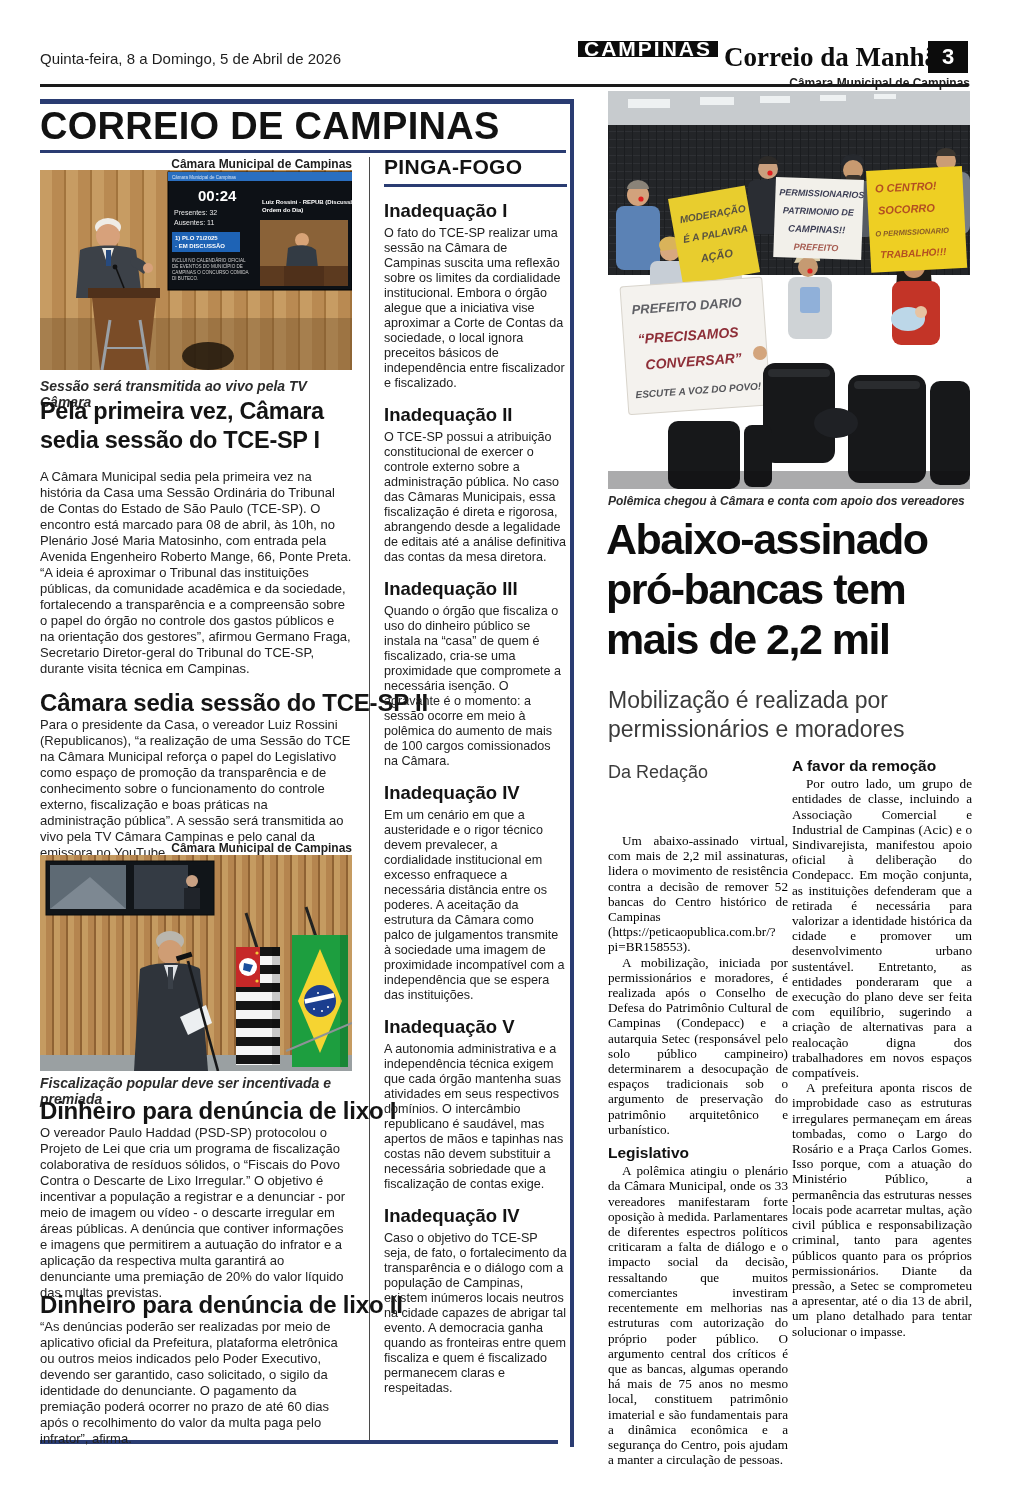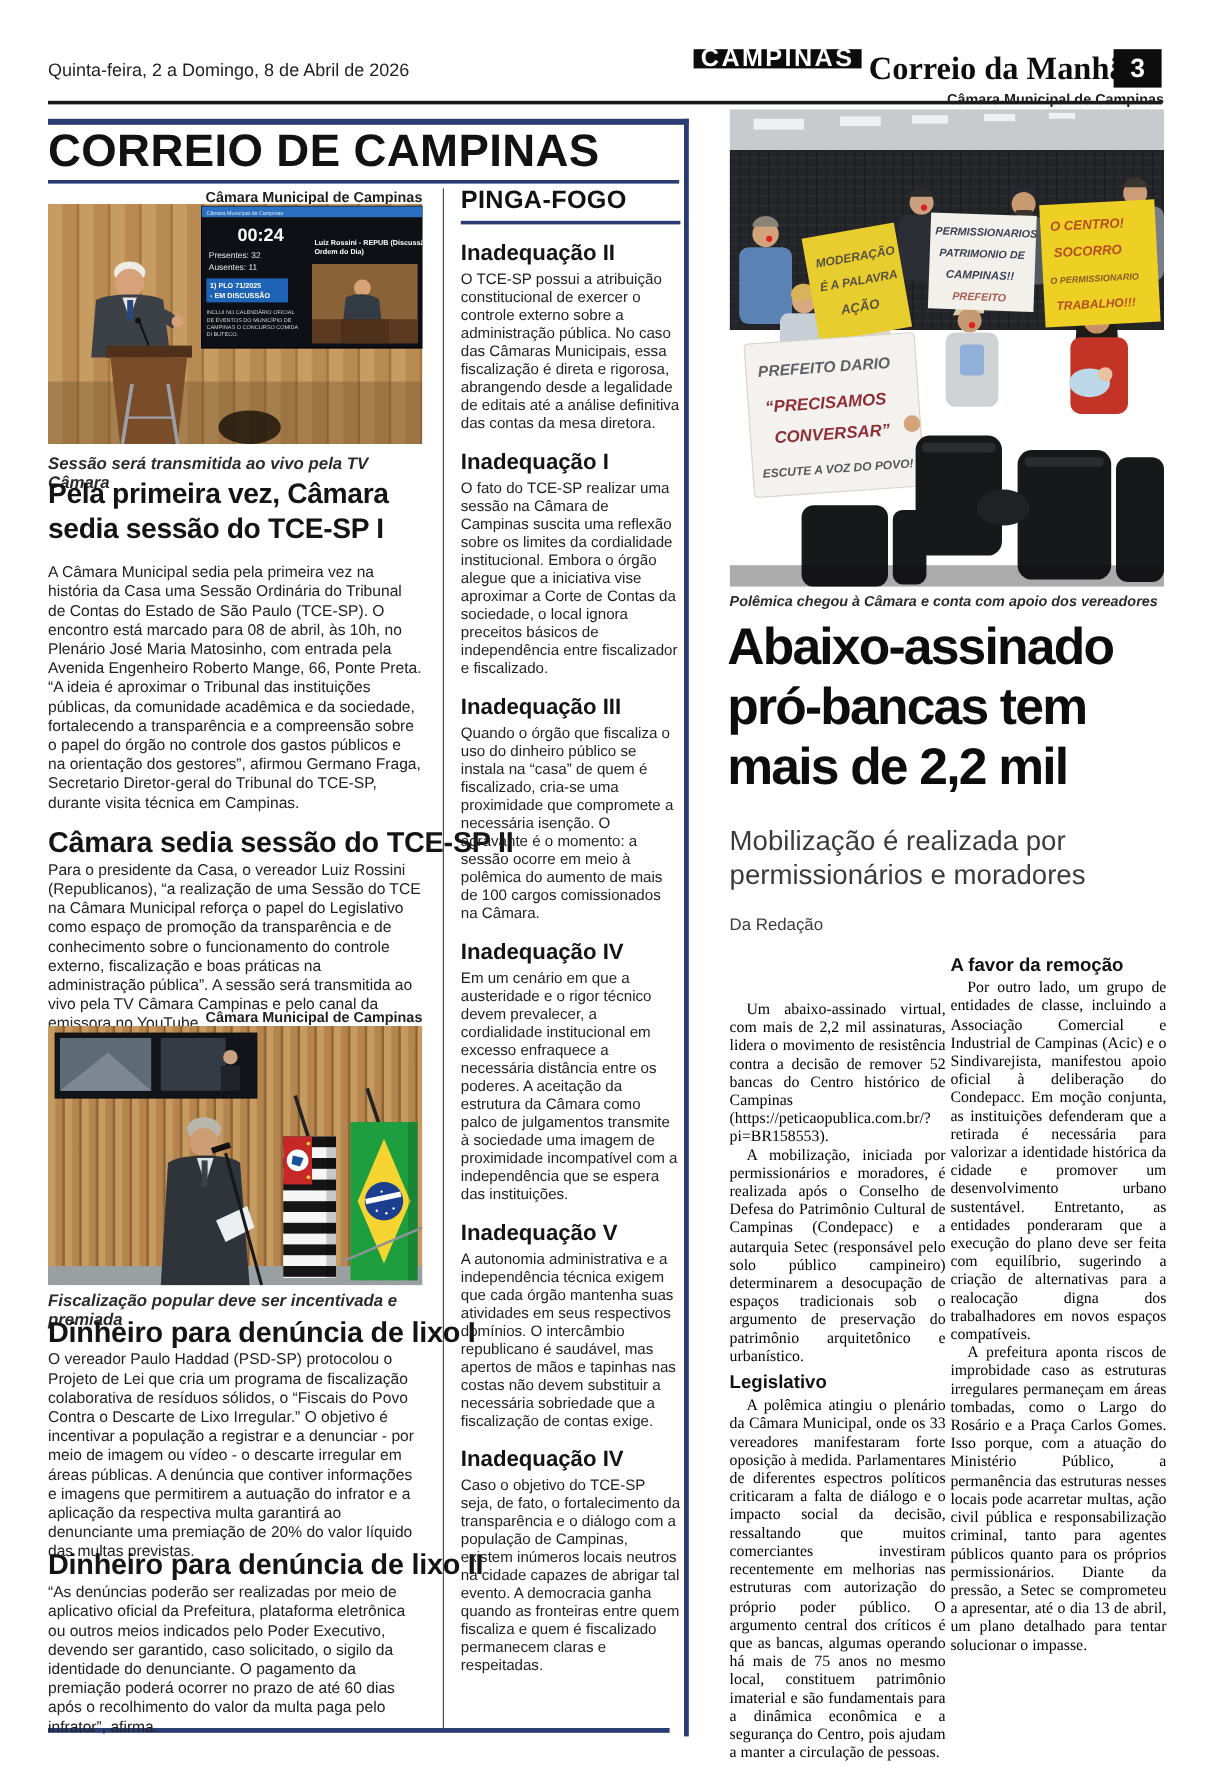--- a/index.html
+++ b/index.html
@@ -46,39 +46,39 @@
   .pinga-item h4 { margin-top:13px; font-size:18.5px; font-weight:800; color:#141414; }
   .pinga-item p { margin-top:4px; font-size:12.6px; line-height:15px; color:#222; }
 
   
   .credit-right { left:608px; top:76px; width:362px; }
   .photo3wrap { left:608px; top:91px; width:362px; height:398px; }
   .caption-right { left:608px; top:494px; width:362px; font-size:12px; }
   .main-headline { left:606px; top:514px; width:372px; font-size:43px; line-height:50px;
                    font-weight:800; letter-spacing:-1.5px; color:#0d0d0d; }
   .main-subhead { left:608px; top:686px; width:366px; font-size:23px; line-height:29px; color:#3b3b3b; }
-  .byline { left:608px; top:762px; font-size:14px; color:#3c3c3c; }
+  .byline { left:608px; top:762px; font-size:18px; color:#3c3c3c; }
   .sercol { width:180px; font-family:"Liberation Serif","DejaVu Serif",serif; font-size:13.2px;
             line-height:15.2px; text-align:justify; color:#000; }
   .sercol p { text-indent:14px; }
   .col1 { left:608px; top:788px;margin-top:45px; }
-  .col2 { left:792px; top:758px;margin-top:39px; }
+  .col2 { left:792px; top:758px; }
   .subhead-sans { font-family:"Liberation Sans","DejaVu Sans",sans-serif; font-size:15.5px;
                   font-weight:800; color:#111; margin:8px 0 3px 0; }
   .col2 .subhead-sans { margin-top:0; }
 
   .photo1wrap, .photo2wrap { width:312px; }
   svg { display:block; }
   svg text { font-family:"Liberation Sans","DejaVu Sans",sans-serif; }
   .hand { font-style:italic; font-weight:700; }
 </style>
 </head>
 <body>
 
-<div class="abs date">Quinta-feira, 2 a Domingo, 8 de Abril de 2026</div>
+<div class="abs date">Quinta-feira, 8 a Domingo, 5 de Abril de 2026</div>
 <div class="abs tagbox">CAMPINAS</div>
 <div class="abs masthead">Correio da Manhã</div>
 <div class="abs pagebox">3</div>
 <div class="abs hrule"></div>
 
 <div class="abs nav-top" style="background:#2a3c72"></div>
 <div class="abs section-title">CORREIO DE CAMPINAS</div>
 <div class="abs nav-under" style="background:#2a3c72"></div>
 <div class="abs nav-vline" style="background:#2a3c72"></div>
 <div class="abs nav-bottom" style="background:#2a3c72"></div>
@@ -237,26 +237,26 @@
 
   <h3 class="hl-md" style="top:1134px">Dinheiro para denúncia de lixo II</h3>
   <p class="body-sans" style="top:1162px">“As denúncias poderão ser realizadas por meio de aplicativo oficial da Prefeitura, plataforma eletrônica ou outros meios indicados pelo Poder Executivo, devendo ser garantido, caso solicitado, o sigilo da identidade do denunciante. O pagamento da premiação poderá ocorrer no prazo de até 60 dias após o recolhimento do valor da multa paga pelo infrator”, afirma.</p>
 </div>
 
 <div class="abs pinga">
   <div class="pinga-title">PINGA-FOGO</div>
   <div class="pinga-underline" style="background:#2a3c72"></div>
 
   <div class="pinga-item">
+    <h4>Inadequação I</h4>
+    <p>O fato do TCE-SP realizar uma sessão na Câmara de Campinas suscita uma reflexão sobre os limites da cordialidade institucional. Embora o órgão alegue que a iniciativa vise aproximar a Corte de Contas da sociedade, o local ignora preceitos básicos de independência entre fiscalizador e fiscalizado.</p>
+  </div>
+  <div class="pinga-item">
     <h4>Inadequação II</h4>
     <p>O TCE-SP possui a atribuição constitucional de exercer o controle externo sobre a administração pública. No caso das Câmaras Municipais, essa fiscalização é direta e rigorosa, abrangendo desde a legalidade de editais até a análise definitiva das contas da mesa diretora.</p>
-  </div>
-  <div class="pinga-item">
-    <h4>Inadequação I</h4>
-    <p>O fato do TCE-SP realizar uma sessão na Câmara de Campinas suscita uma reflexão sobre os limites da cordialidade institucional. Embora o órgão alegue que a iniciativa vise aproximar a Corte de Contas da sociedade, o local ignora preceitos básicos de independência entre fiscalizador e fiscalizado.</p>
   </div>
   <div class="pinga-item">
     <h4>Inadequação III</h4>
     <p>Quando o órgão que fiscaliza o uso do dinheiro público se instala na “casa” de quem é fiscalizado, cria-se uma proximidade que compromete a necessária isenção. O agravante é o momento: a sessão ocorre em meio à polêmica do aumento de mais de 100 cargos comissionados na Câmara.</p>
   </div>
   <div class="pinga-item">
     <h4>Inadequação IV</h4>
     <p>Em um cenário em que a austeridade e o rigor técnico devem prevalecer, a cordialidade institucional em excesso enfraquece a necessária distância entre os poderes. A aceitação da estrutura da Câmara como palco de julgamentos transmite à sociedade uma imagem de proximidade incompatível com a independência que se espera das instituições.</p>
   </div>
   <div class="pinga-item">

